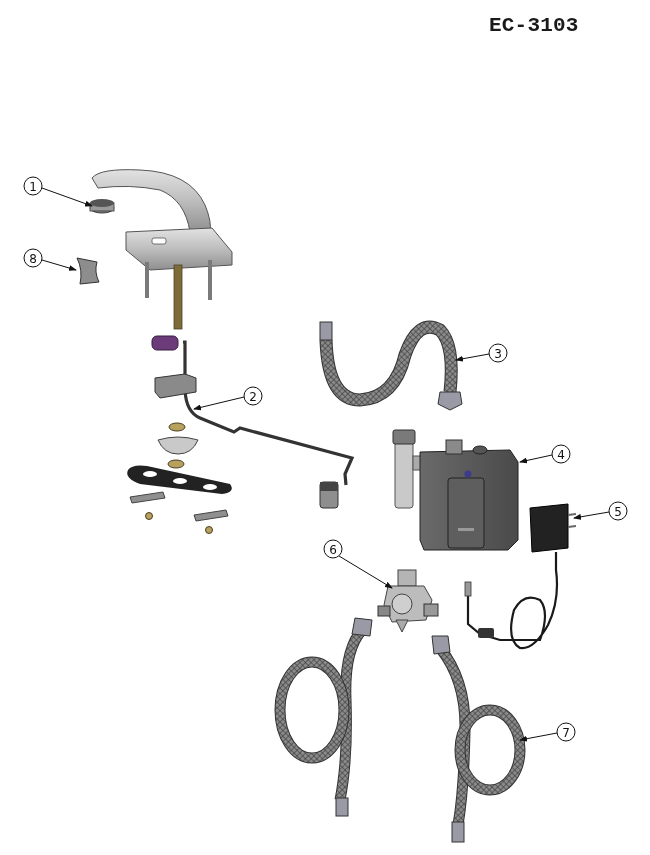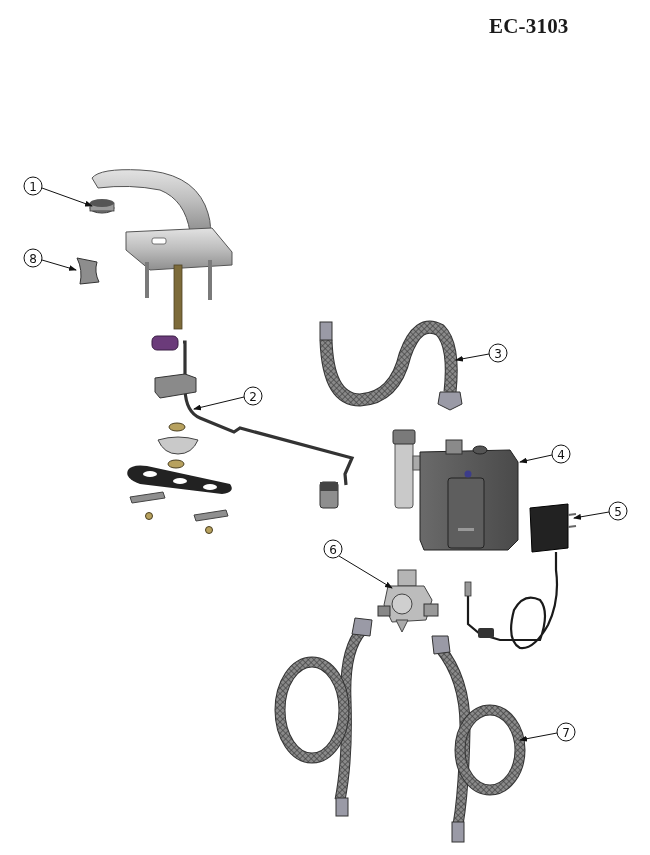--- a/index.html
+++ b/index.html
@@ -1,17 +1,17 @@
 <!DOCTYPE html>
 <html><head>
 <meta charset="utf-8">
 <style>
   html, body { margin:0; padding:0; background:#ffffff; }
   body { width:650px; height:855px; position:relative; overflow:hidden; font-family:"DejaVu Sans", sans-serif; }
-  .title { position:absolute; left:489px; top:14px; font-family:Liberation Serif, serif; font-weight:bold; font-size:21px; color:#1a1a1a; letter-spacing:0.2px; }
+  .title { position:absolute; left:489px; top:14px; font-family:Liberation Mono, monospace; font-weight:bold; font-size:21px; color:#1a1a1a; letter-spacing:0.2px; }
   svg.diagram { position:absolute; left:0; top:0; }
   .callout-text { font-family:"DejaVu Sans", sans-serif; font-size:12px; fill:#111; }
 </style>
 </head>
 <body>
 
 <div class="title">EC-3103</div>
 
 <svg class="diagram" width="650" height="855" viewBox="0 0 650 855">
   <defs>

